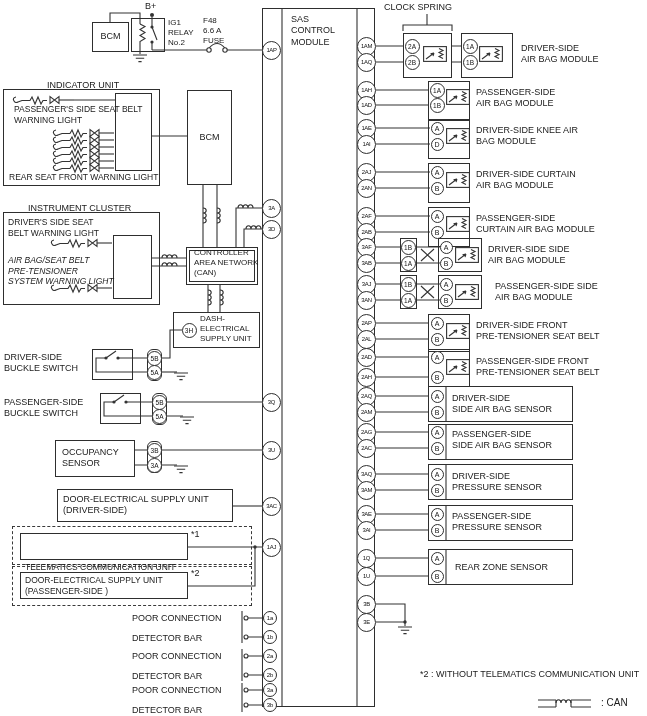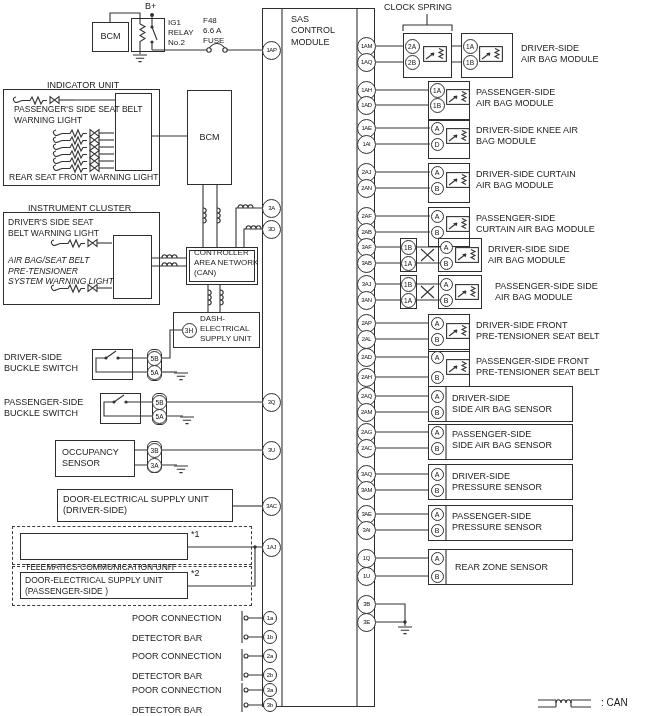--- a/index.html
+++ b/index.html
@@ -421,15 +421,16 @@
 <div class="c cl" style="left:357px;top:548.5px;">1Q</div>
 <div class="c cl" style="left:357px;top:566.5px;">1U</div>
 <div class="b" style="left:428px;top:549px;width:145px;height:36px;"></div>
 <div class="c cs" style="left:430.5px;top:551.5px;">A</div>
 <div class="c cs" style="left:430.5px;top:569.5px;">B</div>
 <div class="t f9" style="left:455px;top:562px;">REAR ZONE SENSOR</div>
 
 <div class="c cl" style="left:357px;top:594.5px;">3B</div>
 <div class="c cl" style="left:357px;top:612.5px;">3E</div>
 
+<div class="t f9" style="left:420px;top:669px;">*2 : WITHOUT TELEMATICS COMMUNICATION UNIT</div>
 <div class="t f10" style="left:601px;top:697px;text-align:right;">: CAN</div>
 
 </div>
 
 </body></html>

